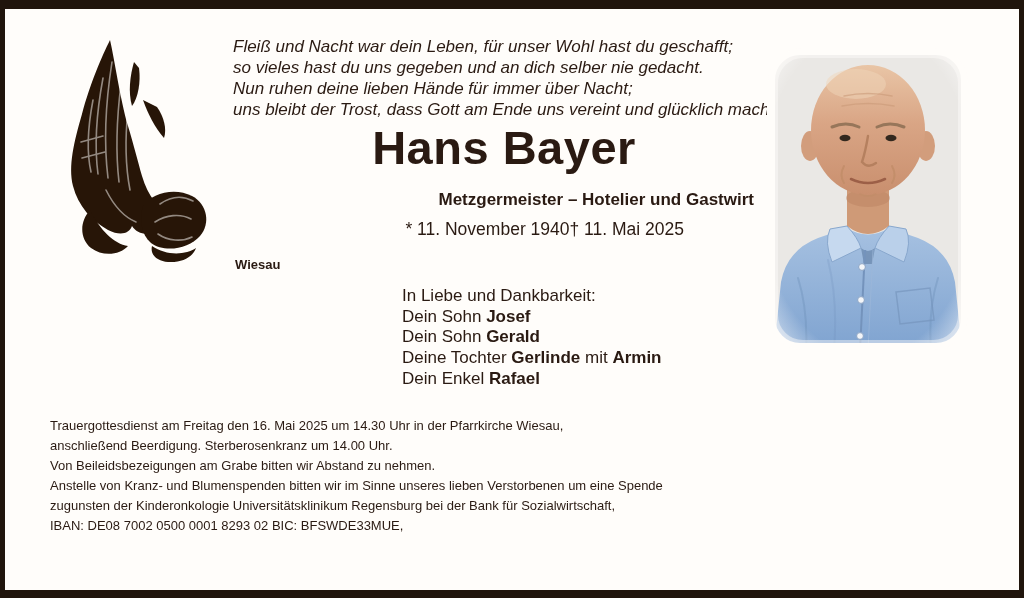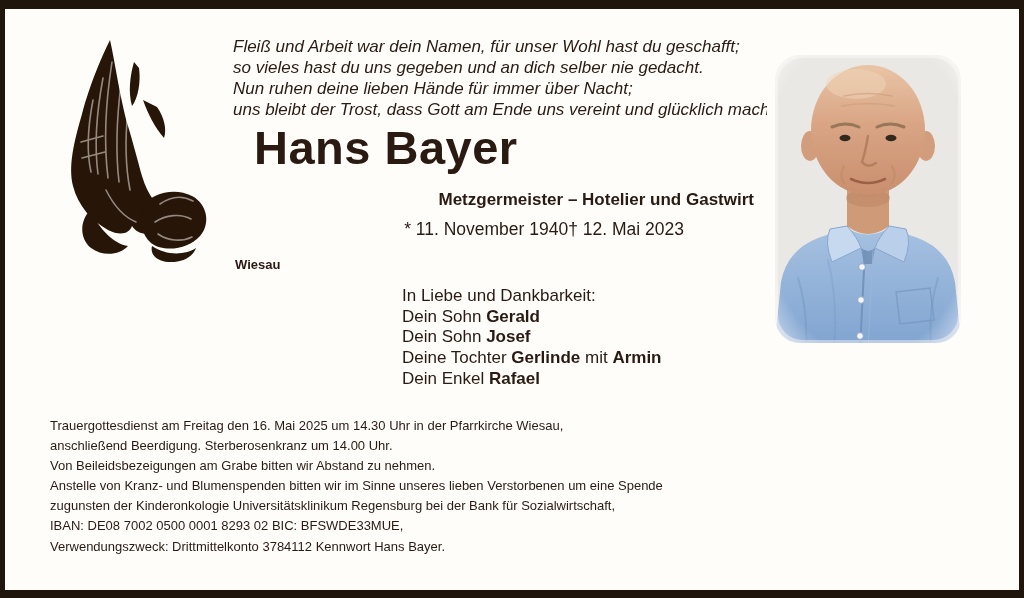--- a/index.html
+++ b/index.html
@@ -16,21 +16,21 @@
     background:#fffdfa;
   }
   .abs{position:absolute;}
   .hands{left:48px;top:38px;width:170px;height:228px;}
   .verse{
     left:233px;top:36px;width:560px;
     font-style:italic;font-size:17px;line-height:21px;
     white-space:nowrap;
   }
   .name{
-    left:254px;top:122px;width:500px;text-align:left;
+    left:254px;top:122px;width:500px;text-align:center;
     font-weight:bold;font-size:47px;line-height:1.12;
     letter-spacing:0.5px;
   }
   .subtitle{
     left:254px;top:190px;width:500px;text-align:right;
     font-weight:bold;font-size:17px;
   }
   .dates{
     left:318px;top:219px;width:366px;
     display:flex;justify-content:flex-end;
@@ -74,50 +74,49 @@
         <path d="M33,104 L55,98"></path>
         <path d="M58,152 C66,168 76,179 88,184"></path>
         <path d="M112,166 C122,159 134,157 145,163"></path>
         <path d="M107,184 C118,177 132,175 143,181"></path>
         <path d="M110,196 C120,203 134,204 144,199"></path>
       </g>
     </svg>
   </div>
 
   <div class="abs verse">
-    <div>Fleiß und Arbeit war dein Namen, für unser Wohl hast du geschafft;</div>
+    <div>Fleiß und Nacht war dein Leben, für unser Wohl hast du geschafft;</div>
     <div>so vieles hast du uns gegeben und an dich selber nie gedacht.</div>
     <div>Nun ruhen deine lieben Hände für immer über Nacht;</div>
     <div>uns bleibt der Trost, dass Gott am Ende uns vereint und glücklich macht.</div>
   </div>
 
   <div class="abs name">Hans Bayer</div>
   <div class="abs subtitle">Metzgermeister – Hotelier und Gastwirt</div>
   <div class="abs dates">
     <span>* 11. November 1940</span>
-    <span>† 12. Mai 2023</span>
+    <span>† 11. Mai 2025</span>
   </div>
   <div class="abs place">Wiesau</div>
 
   <div class="abs family">
     <div>In Liebe und Dankbarkeit:</div>
+    <div><span>Dein Sohn </span><span style="font-weight: bold;">Josef</span></div>
     <div><span>Dein Sohn </span><span style="font-weight: bold;">Gerald</span></div>
-    <div><span>Dein Sohn </span><span style="font-weight: bold;">Josef</span></div>
     <div><span>Deine Tochter </span><span style="font-weight: bold;">Gerlinde</span><span> mit </span><span style="font-weight: bold;">Armin</span></div>
     <div><span>Dein Enkel </span><span style="font-weight: bold;">Rafael</span></div>
   </div>
 
   <div class="abs details">
     <div>Trauergottesdienst am Freitag den 16. Mai 2025 um 14.30 Uhr in der Pfarrkirche Wiesau,</div>
     <div>anschließend Beerdigung. Sterberosenkranz um 14.00 Uhr.</div>
     <div>Von Beileidsbezeigungen am Grabe bitten wir Abstand zu nehmen.</div>
     <div>Anstelle von Kranz- und Blumenspenden bitten wir im Sinne unseres lieben Verstorbenen um eine Spende</div>
     <div>zugunsten der Kinderonkologie Universitätsklinikum Regensburg bei der Bank für Sozialwirtschaft,</div>
     <div>IBAN: DE08 7002 0500 0001 8293 02 BIC: BFSWDE33MUE,</div>
-    <div>Verwendungszweck: Drittmittelkonto 3784112 Kennwort Hans Bayer.</div>
   </div>
 
   <div class="abs photo">
     <svg viewBox="0 0 200 302" xmlns="http://www.w3.org/2000/svg" aria-hidden="true">
       <defs>
         <linearGradient id="skin" x1="0" y1="0" x2="0" y2="1">
           <stop offset="0" stop-color="#e9c5a6"></stop>
           <stop offset="0.45" stop-color="#d9a585"></stop>
           <stop offset="1" stop-color="#c98f6e"></stop>
         </linearGradient>

